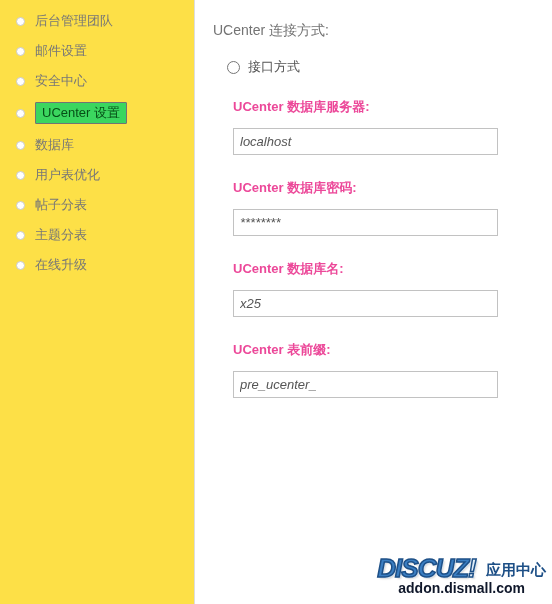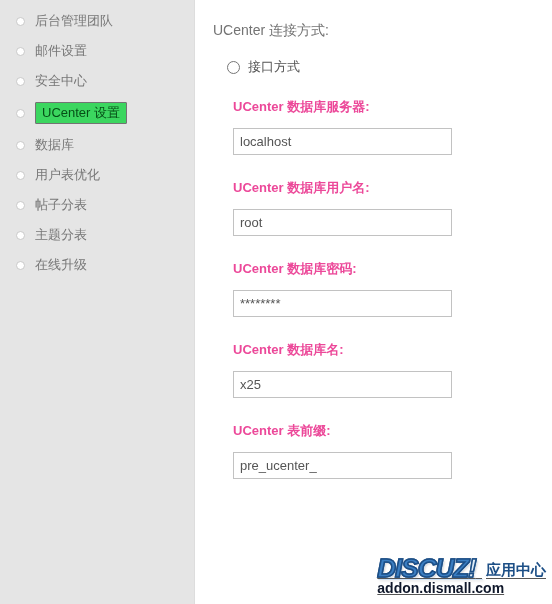--- a/index.html
+++ b/index.html
@@ -9,21 +9,21 @@
       color: #555;
       background: #fcfcfc;
       width: 552px;
       height: 604px;
       overflow: hidden;
       position: relative;
     }
     .layout { display: flex; height: 100%; }
     .sidebar {
       width: 195px;
-      background: #e5e5e5;
+      background: #fde047;
       border-right: 1px solid #ddd;
       padding-top: 6px;
     }
     .sidebar-item {
       display: flex;
       align-items: center;
       padding: 6px 0 6px 16px;
       color: #777;
       cursor: pointer;
       font-size: 13px;
@@ -64,35 +64,35 @@
     .radio-row.selected { color: #2fa030; }
     .radio-block { margin-bottom: 22px; }
     .field-block { margin: 0 0 24px 20px; }
     .field-label {
       font-size: 13px;
       font-weight: bold;
       color: #ec4899;
       margin-bottom: 12px;
     }
     .field-input {
-      width: 219px;
+      width: 265px;
       padding: 5px 6px;
       font-size: 13px;
       border: 1px solid #c2c2c2;
       background: #fff;
       color: #555;
       font-family: inherit;
+      font-style: italic;
     }
     .watermark {
       position: absolute;
       right: 6px;
       bottom: 8px;
-      text-align: left;
+      text-align: center;
       pointer-events: none;
-      text-decoration: underline;
     }
     .wm-logo {
       font-family: Arial, sans-serif;
       font-weight: 900;
       font-style: italic;
       font-size: 26px;
       letter-spacing: -1px;
       color: #3a7ec2;
       -webkit-text-stroke: 1.5px #1d4f86;
       text-shadow: 1px 1px 0 #cfe3f7, 2px 2px 2px rgba(0,0,0,.15);
@@ -165,24 +165,20 @@
         <input type="radio" name="conn" style="">
         <span>接口方式</span>
       </label>
     </div>
 
     <div class="field-block">
       <div class="field-label">UCenter 数据库服务器:</div>
       <input class="field-input" type="text" value="localhost" style="">
     </div>
 
-    <div class="field-block">
-      <div class="field-label">UCenter 数据库用户名:</div>
-      <input class="field-input" type="text" value="root" style="">
-    </div>
 
     <div class="field-block">
       <div class="field-label">UCenter 数据库密码:</div>
       <input class="field-input" type="text" value="********" style="">
     </div>
 
     <div class="field-block">
       <div class="field-label">UCenter 数据库名:</div>
       <input class="field-input" type="text" value="x25" style="">
     </div>

